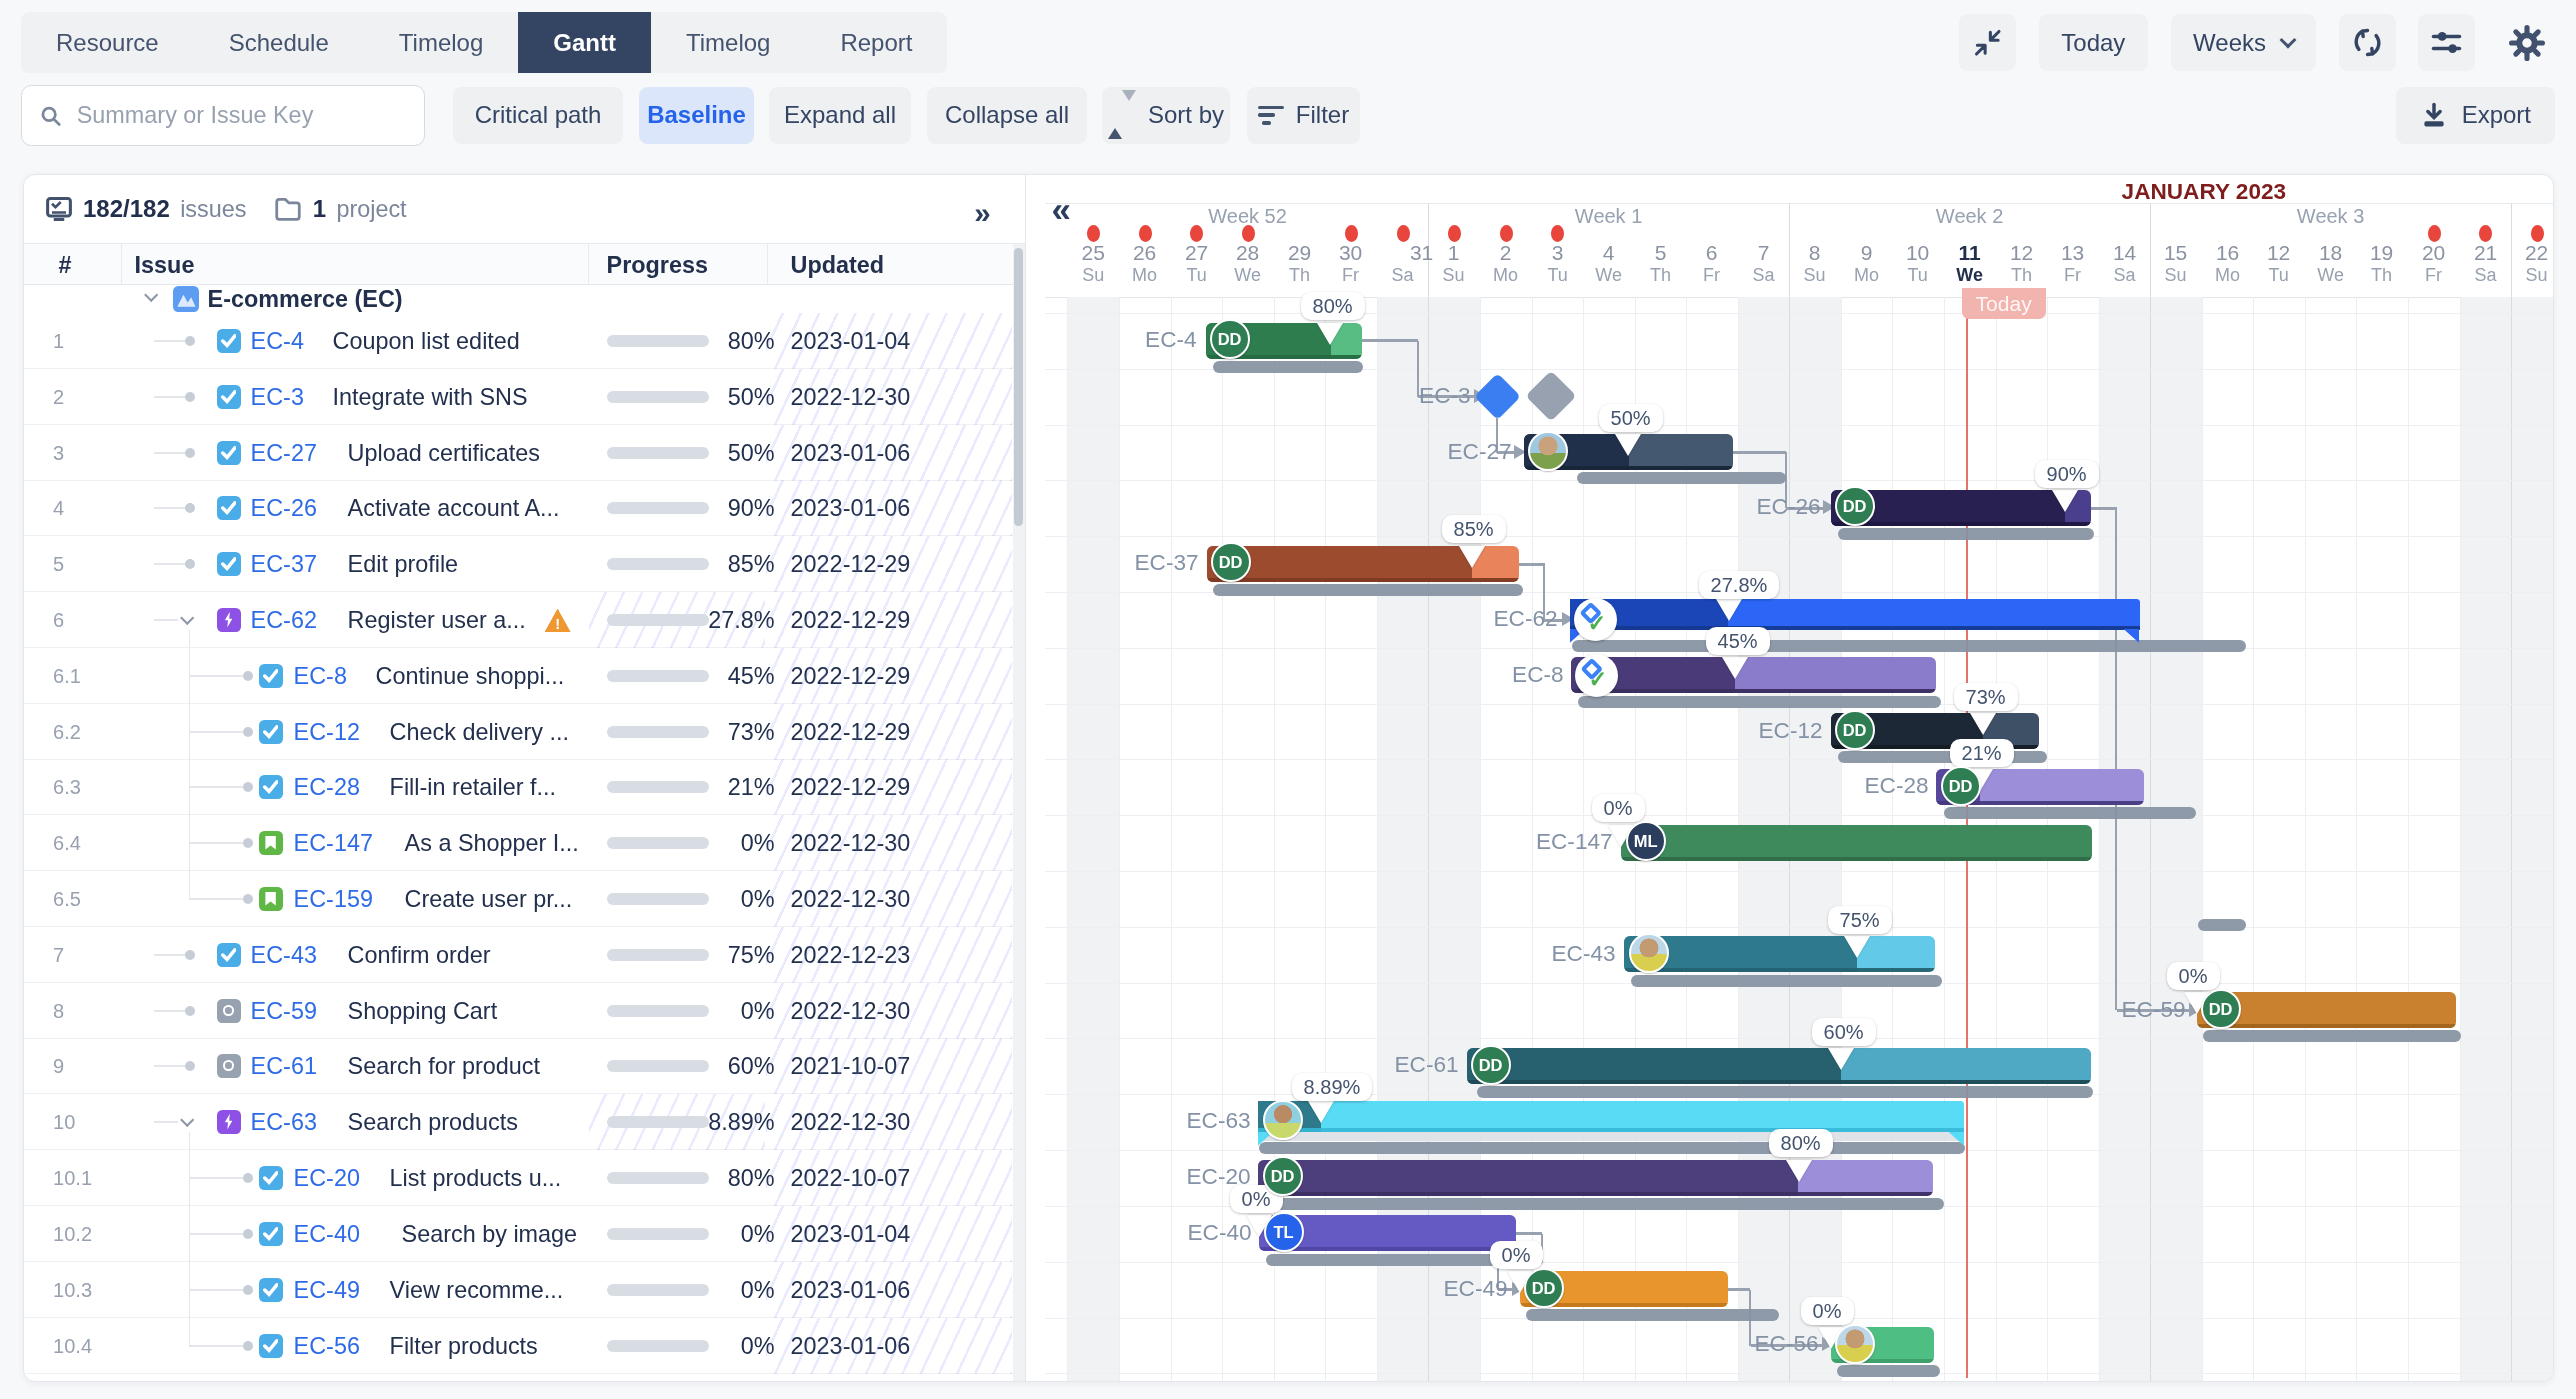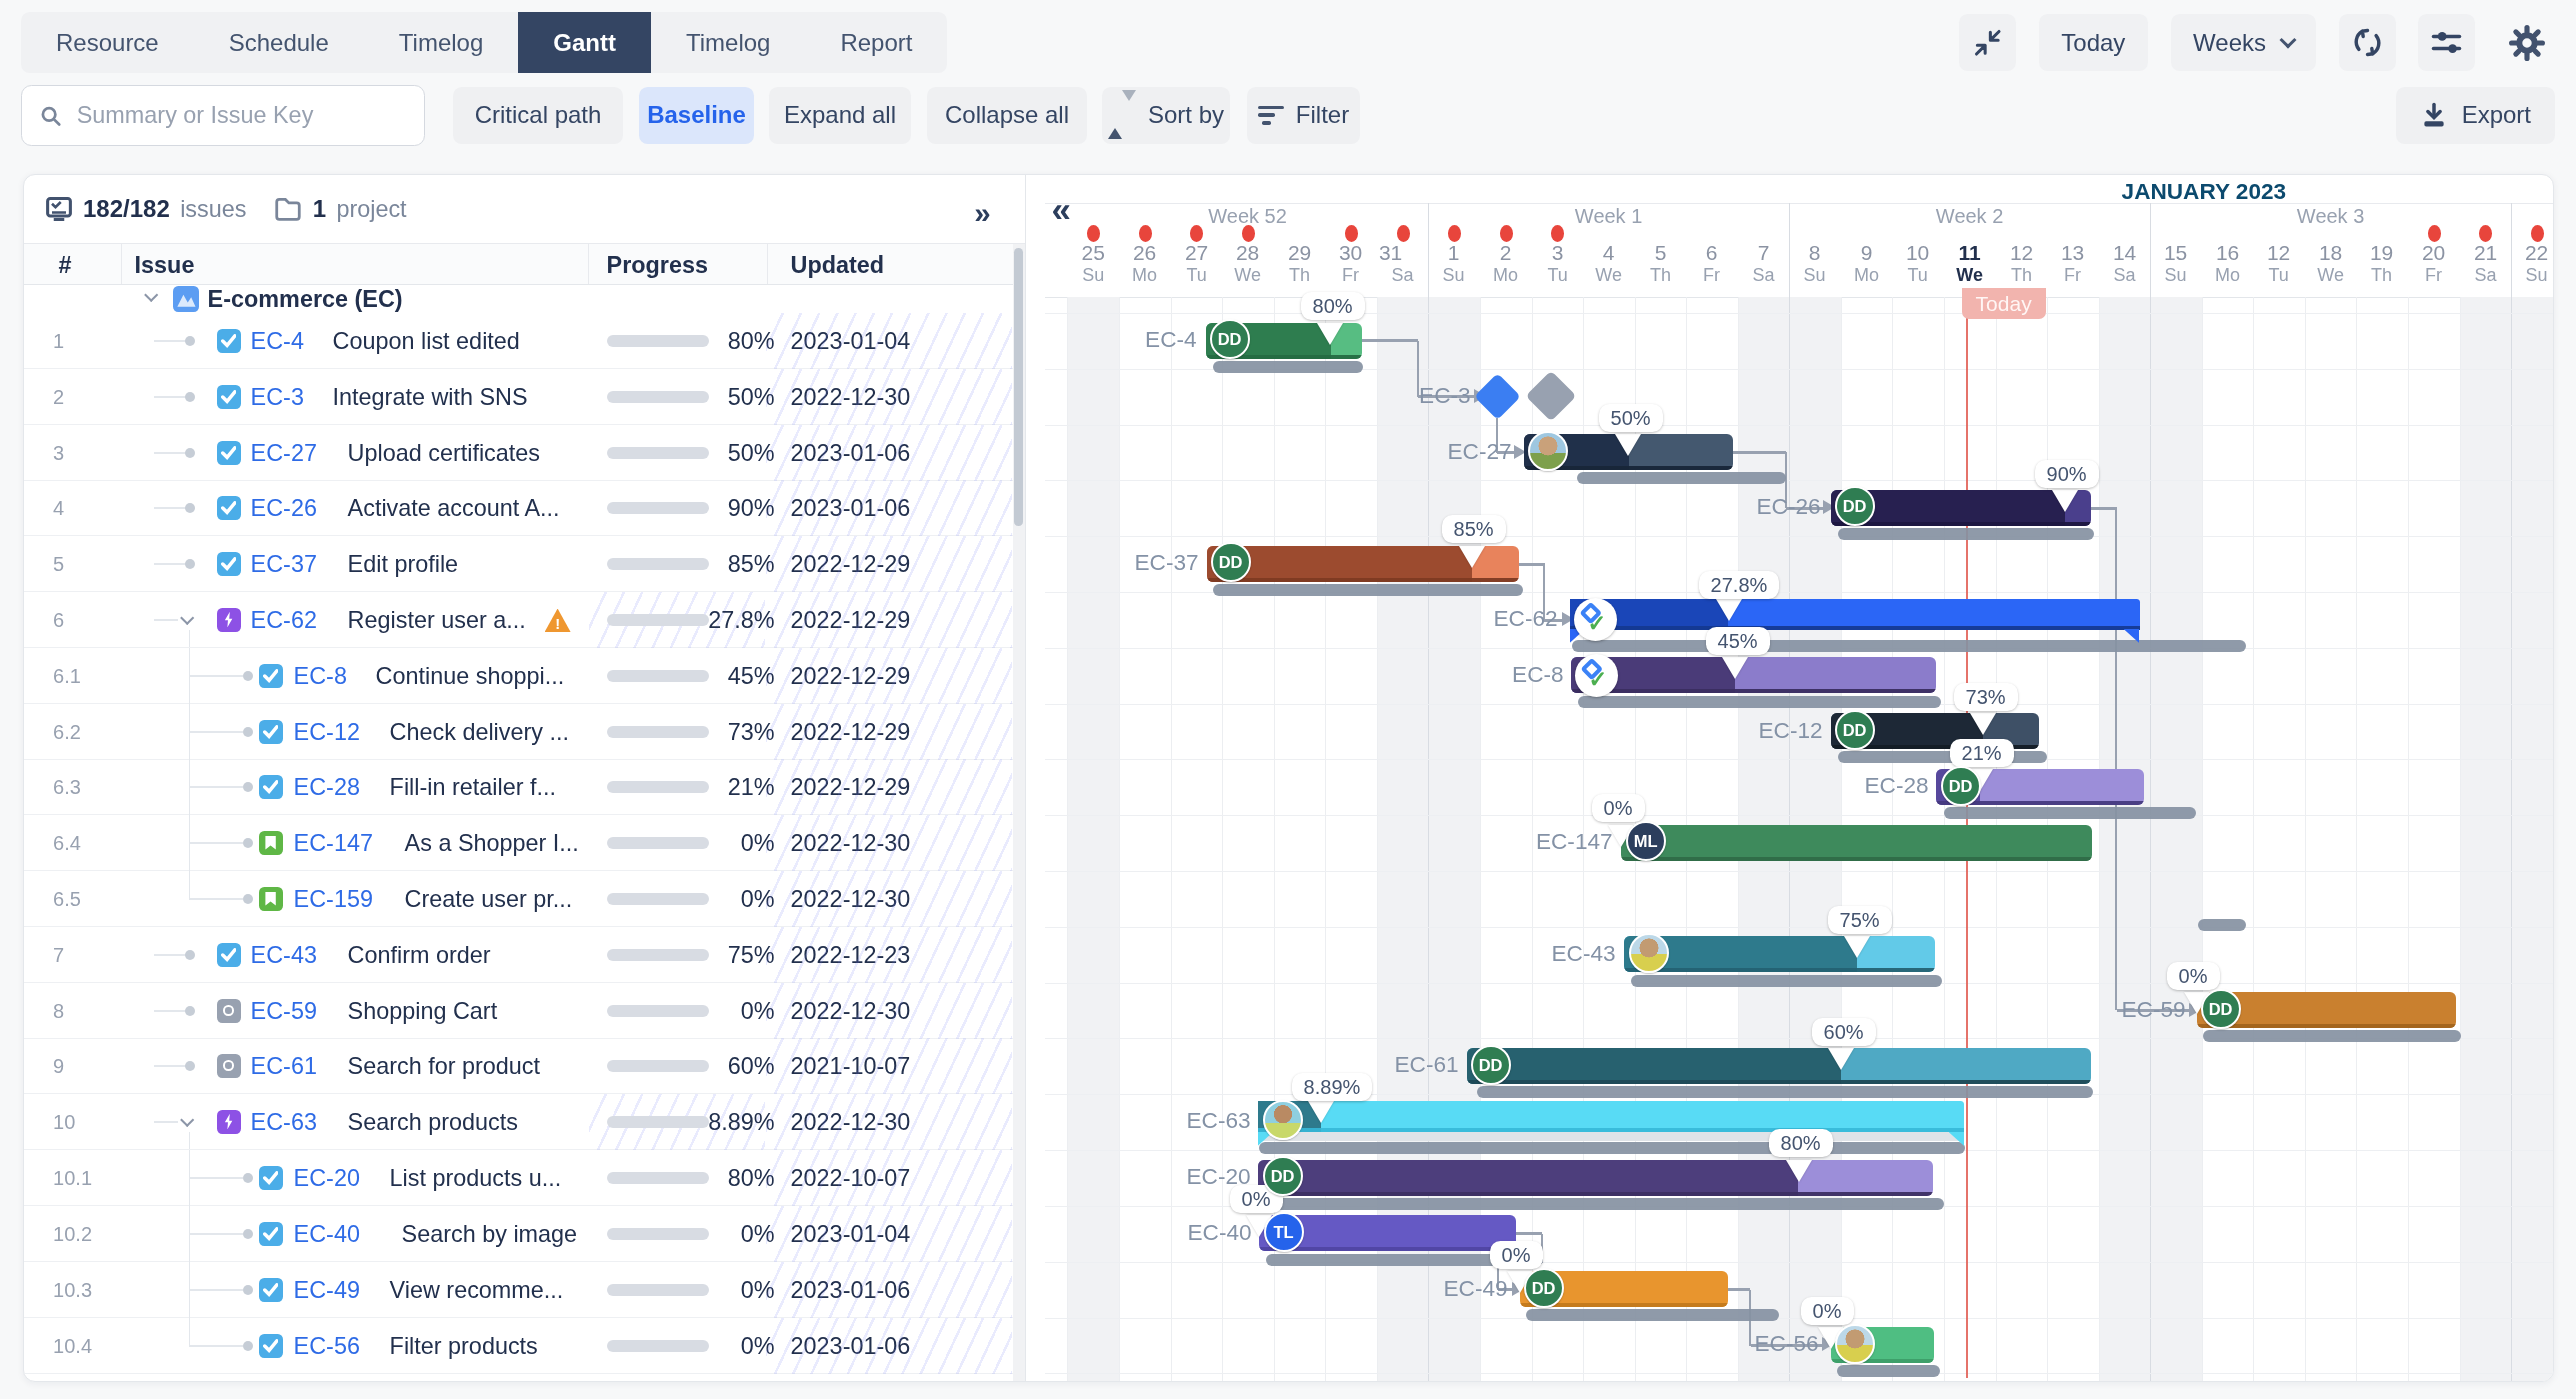--- a/index.html
+++ b/index.html
@@ -62,21 +62,21 @@
   #gantt { position:absolute; left:1021px; top:0; right:0; bottom:0; overflow:hidden; }
   .gv { position:absolute; top:122px; bottom:0; width:0.9px; background:#eceef1; }
   .gv.strong { background:#d8dce2; top:28px; }
   .weekend { position:absolute; top:122px; bottom:0; background:#f1f2f4; }
   .gh { position:absolute; left:0; right:0; height:0.9px; background:#edeff2; }
   .dnum { position:absolute; top:66px; font-size:21px; color:#8b93a3; text-align:center; }
   .dwk { position:absolute; top:90px; font-size:18px; color:#98a1b0; text-align:center; }
   .dnum.today,.dwk.today { color:#22304d; font-weight:bold; }
   .reddot { position:absolute; top:50px; width:13px; height:16.5px; border-radius:50%; background:#e8453c; }
   .wklabel { position:absolute; top:29.5px; font-size:20px; color:#98a1b0; text-align:center; }
-  #monthlbl { position:absolute; top:3.5px; font-size:22.6px; font-weight:bold; color:#0c4a6e; }
+  #monthlbl { position:absolute; top:3.5px; font-size:22.6px; font-weight:bold; color:#7f1d1d; }
   #mline { position:absolute; left:0; right:0; top:28px; height:0.9px; background:#e8eaee; }
   #hline2 { position:absolute; left:0; right:0; top:122px; height:0.9px; background:#e3e6ea; }
   #collapseL { position:absolute; left:7px; top:14px; font-size:35px; color:#2c3e5d; font-weight:bold; cursor:pointer; }
   #todayline { position:absolute; top:125px; bottom:3.5px; width:2.6px; background:#e05a50; opacity:.85; z-index:2; }
   .cseg { position:absolute; background:#98a1b0; z-index:2; }
   .carrow { position:absolute; width:0; height:0; border-top:7.8px solid transparent; border-bottom:7.8px solid transparent; border-left:12px solid #98a1b0; z-index:2; }
   .glabel { position:absolute; font-size:22.6px; color:#8492a6; white-space:nowrap; transform:translateX(-100%); z-index:3; }
   .baseline { position:absolute; height:12px; border-radius:6px; background:rgba(134,145,162,.92); z-index:3; }
   .gbar { position:absolute; height:36px; border-radius:6px; overflow:hidden; z-index:4; }
   .gbar .rest,.gbar .prog { position:absolute; top:0; bottom:0; }
@@ -840,21 +840,21 @@
       <div class="dnum" style="left: 74px; width: 52px;">26</div>
       <div class="dwk" style="left: 74px; width: 52px;">Mo</div>
       <div class="dnum" style="left: 126px; width: 52px;">27</div>
       <div class="dwk" style="left: 126px; width: 52px;">Tu</div>
       <div class="dnum" style="left: 177px; width: 52px;">28</div>
       <div class="dwk" style="left: 177px; width: 52px;">We</div>
       <div class="dnum" style="left: 229px; width: 52px;">29</div>
       <div class="dwk" style="left: 229px; width: 52px;">Th</div>
       <div class="dnum" style="left: 280px; width: 52px;">30</div>
       <div class="dwk" style="left: 280px; width: 52px;">Fr</div>
-      <div class="dnum" style="left: 320px; width: 52px;">31</div>
+      <div class="dnum" style="left: 351px; width: 52px;">31</div>
       <div class="dwk" style="left: 332px; width: 52px;">Sa</div>
       <div class="dnum" style="left: 383px; width: 52px;">1</div>
       <div class="dwk" style="left: 383px; width: 52px;">Su</div>
       <div class="dnum" style="left: 435px; width: 52px;">2</div>
       <div class="dwk" style="left: 435px; width: 52px;">Mo</div>
       <div class="dnum" style="left: 487px; width: 52px;">3</div>
       <div class="dwk" style="left: 487px; width: 52px;">Tu</div>
       <div class="dnum" style="left: 538px; width: 52px;">4</div>
       <div class="dwk" style="left: 538px; width: 52px;">We</div>
       <div class="dnum" style="left: 590px; width: 52px;">5</div>

